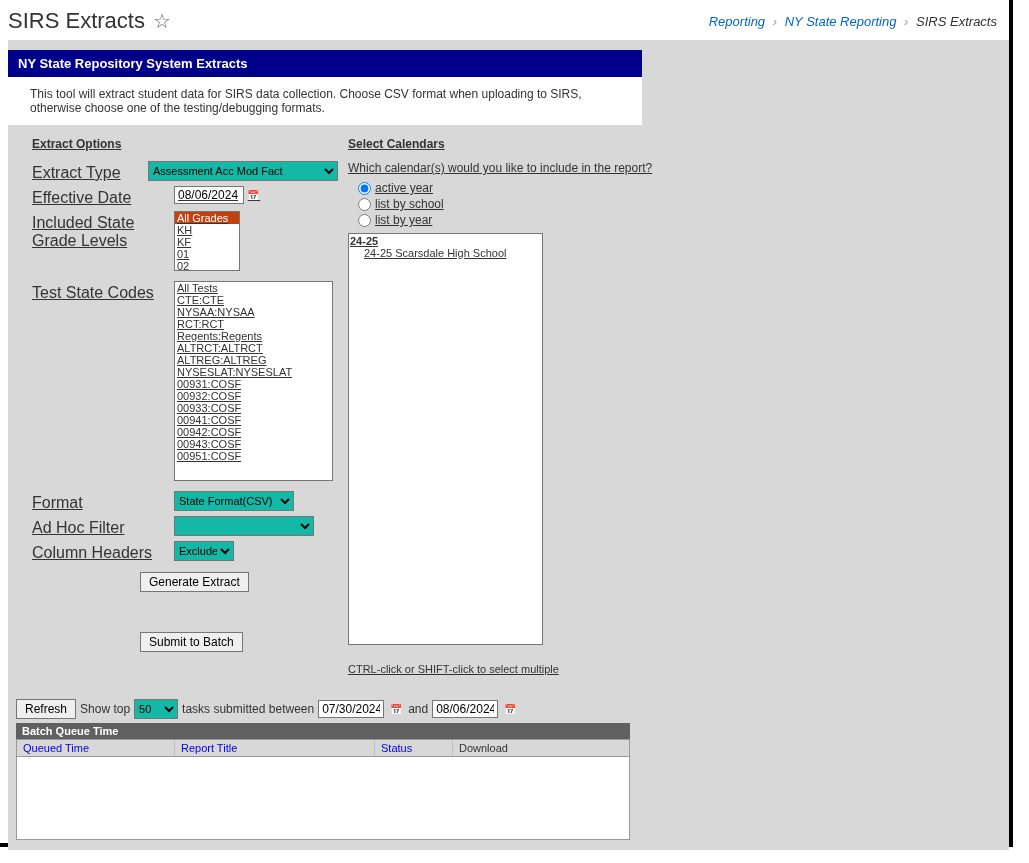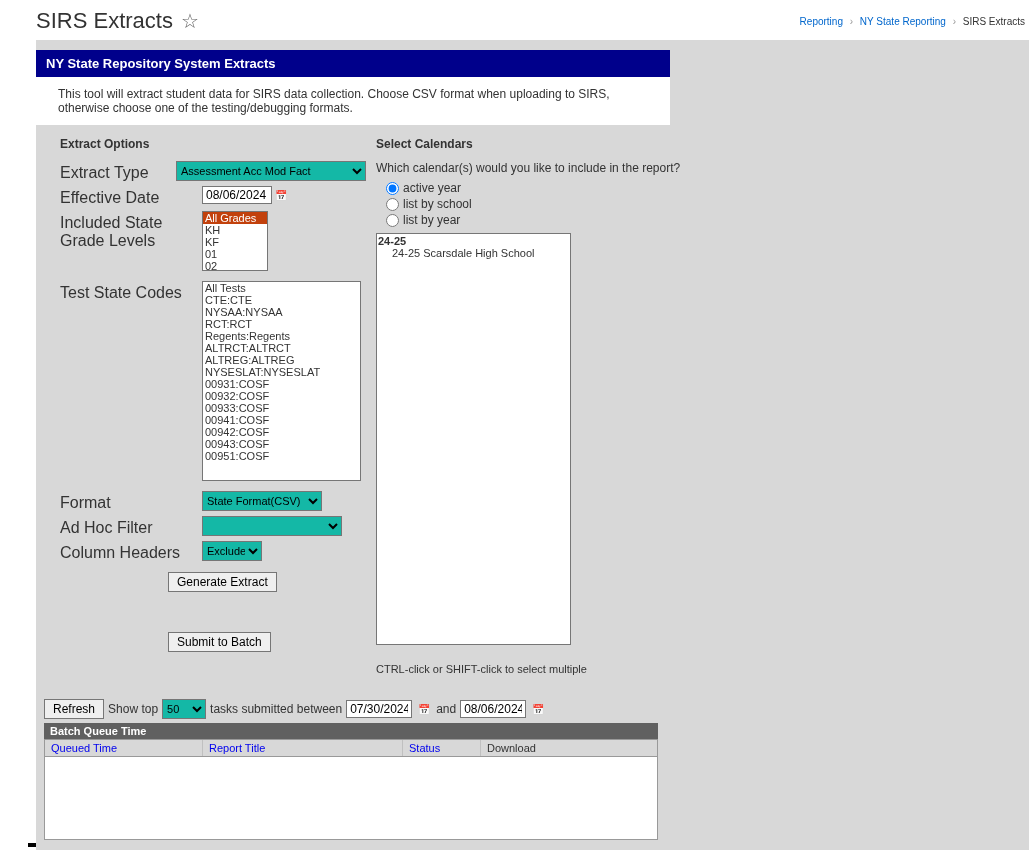--- a/index.html
+++ b/index.html
@@ -1,32 +1,32 @@
 <!DOCTYPE html>
 <html><head>
   <meta charset="utf-8">
   <style>
     * { box-sizing: border-box; margin: 0; padding: 0; }
     body { font-family: Arial, Helvetica, sans-serif; font-size: 12px; color: #333; background: #fff; }
-    .page { width: 917px; height: 863px; position: relative; padding-left: 28px; }
+    .page { width: 917px; height: 863px; position: relative; }
     .inner { width: 1013px; height: 847px; border-right: 4px solid #000; border-bottom: 4px solid #000; position: relative; }
     
     .top-bar { display: flex; justify-content: space-between; align-items: center; padding: 8px 12px 6px 8px; background: #fff; }
     .page-title { font-size: 22px; font-weight: normal; color: #333; display: flex; align-items: center; gap: 8px; }
     .star-icon { font-size: 20px; color: #666; cursor: pointer; }
-    .breadcrumb { font-size: 10px; color: #333; }
+    .breadcrumb { font-size: 13px; color: #333; font-style: italic; }
     .breadcrumb a { color: #0066cc; text-decoration: none; cursor: pointer; }
     .breadcrumb .sep { color: #999; margin: 0 4px; }
     
     .content-area { background: #d8d8d8; padding: 10px 10px 10px 0; margin-left: 8px; margin-right: 0; }
     
     .blue-header { background: #00008b; color: #fff; font-weight: bold; font-size: 13px; padding: 6px 10px; }
     .description { background: #fff; padding: 10px 22px; font-size: 12px; color: #333; margin-bottom: 12px; width: 634px; }
     
-    .main-columns { display: flex; gap: 0; }
+    .main-columns { display: flex; gap: 0; text-decoration: underline; }
     .left-col { width: 330px; padding-left: 24px; }
     .right-col { flex: 1; padding-left: 10px; }
     
     .section-title { font-weight: bold; font-size: 12px; margin-bottom: 10px; }
     .field-row { display: flex; align-items: flex-start; margin-bottom: 4px; }
     .field-label { width: 142px; font-size: 16px; padding-top: 3px; }
     .field-control { flex: 1; }
     
     select { font-family: Arial; font-size: 11px; background: #14b8a6; border: 1px solid #767676; }
     select.single { height: 20px; }

